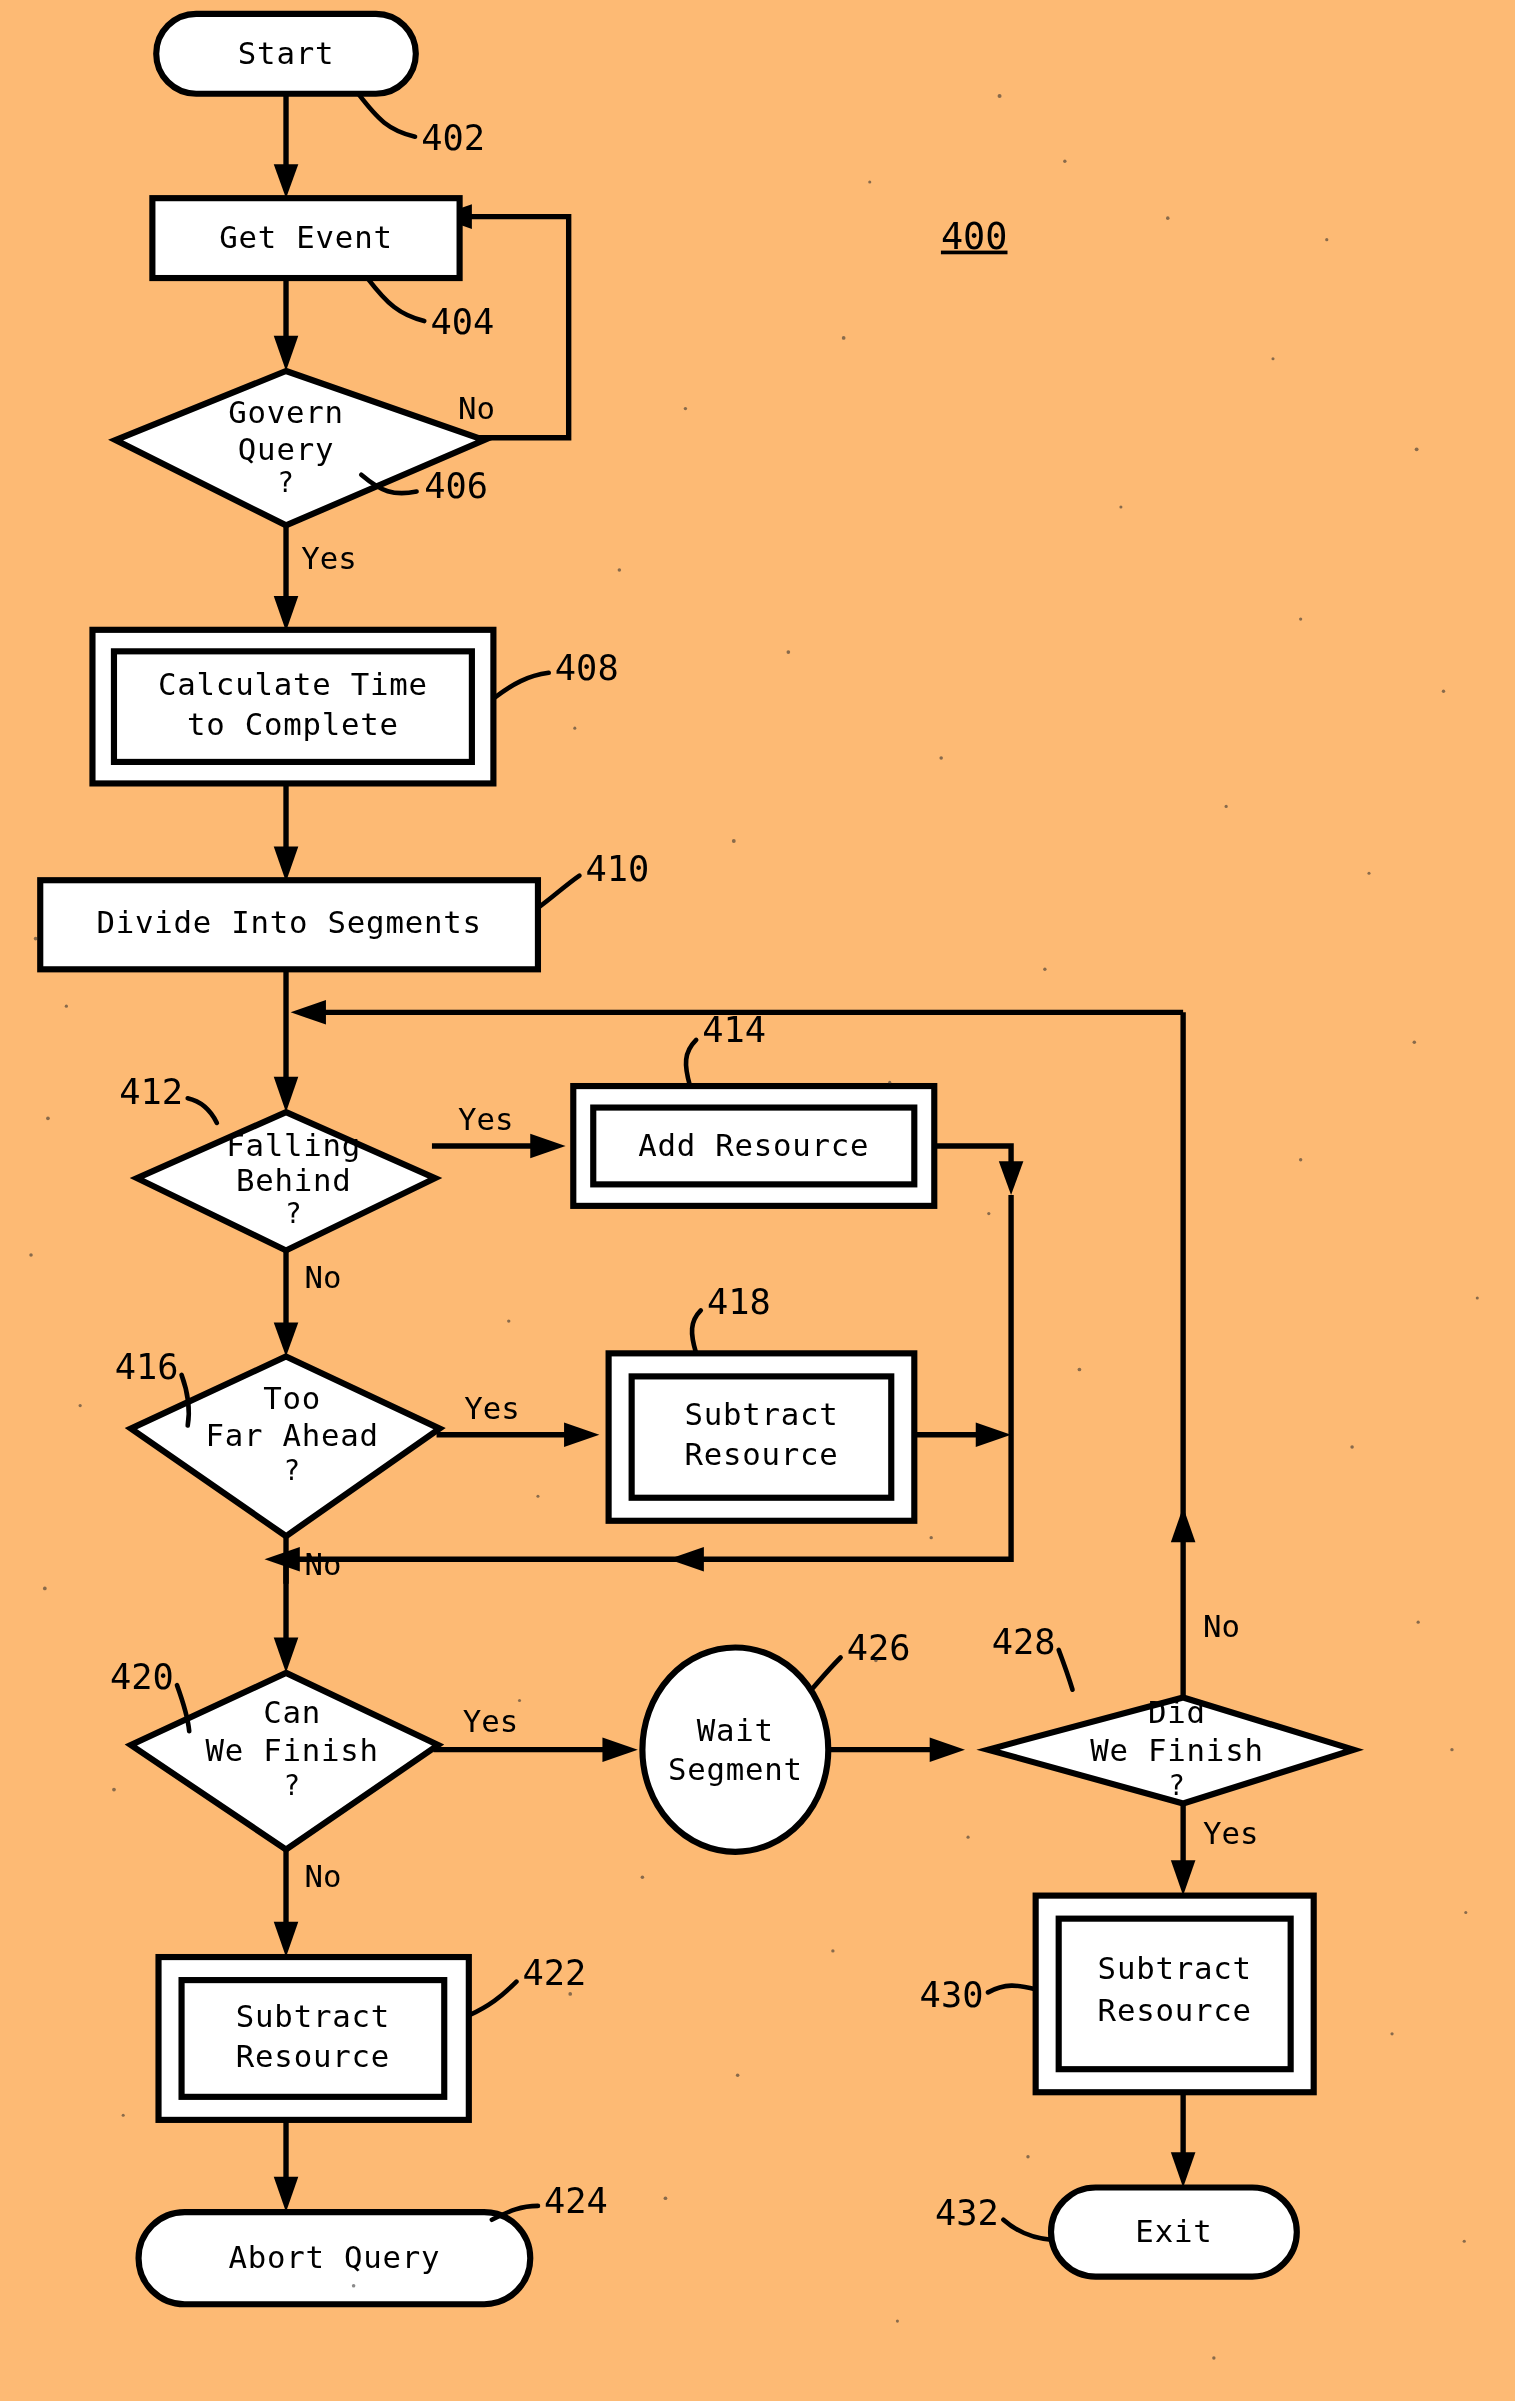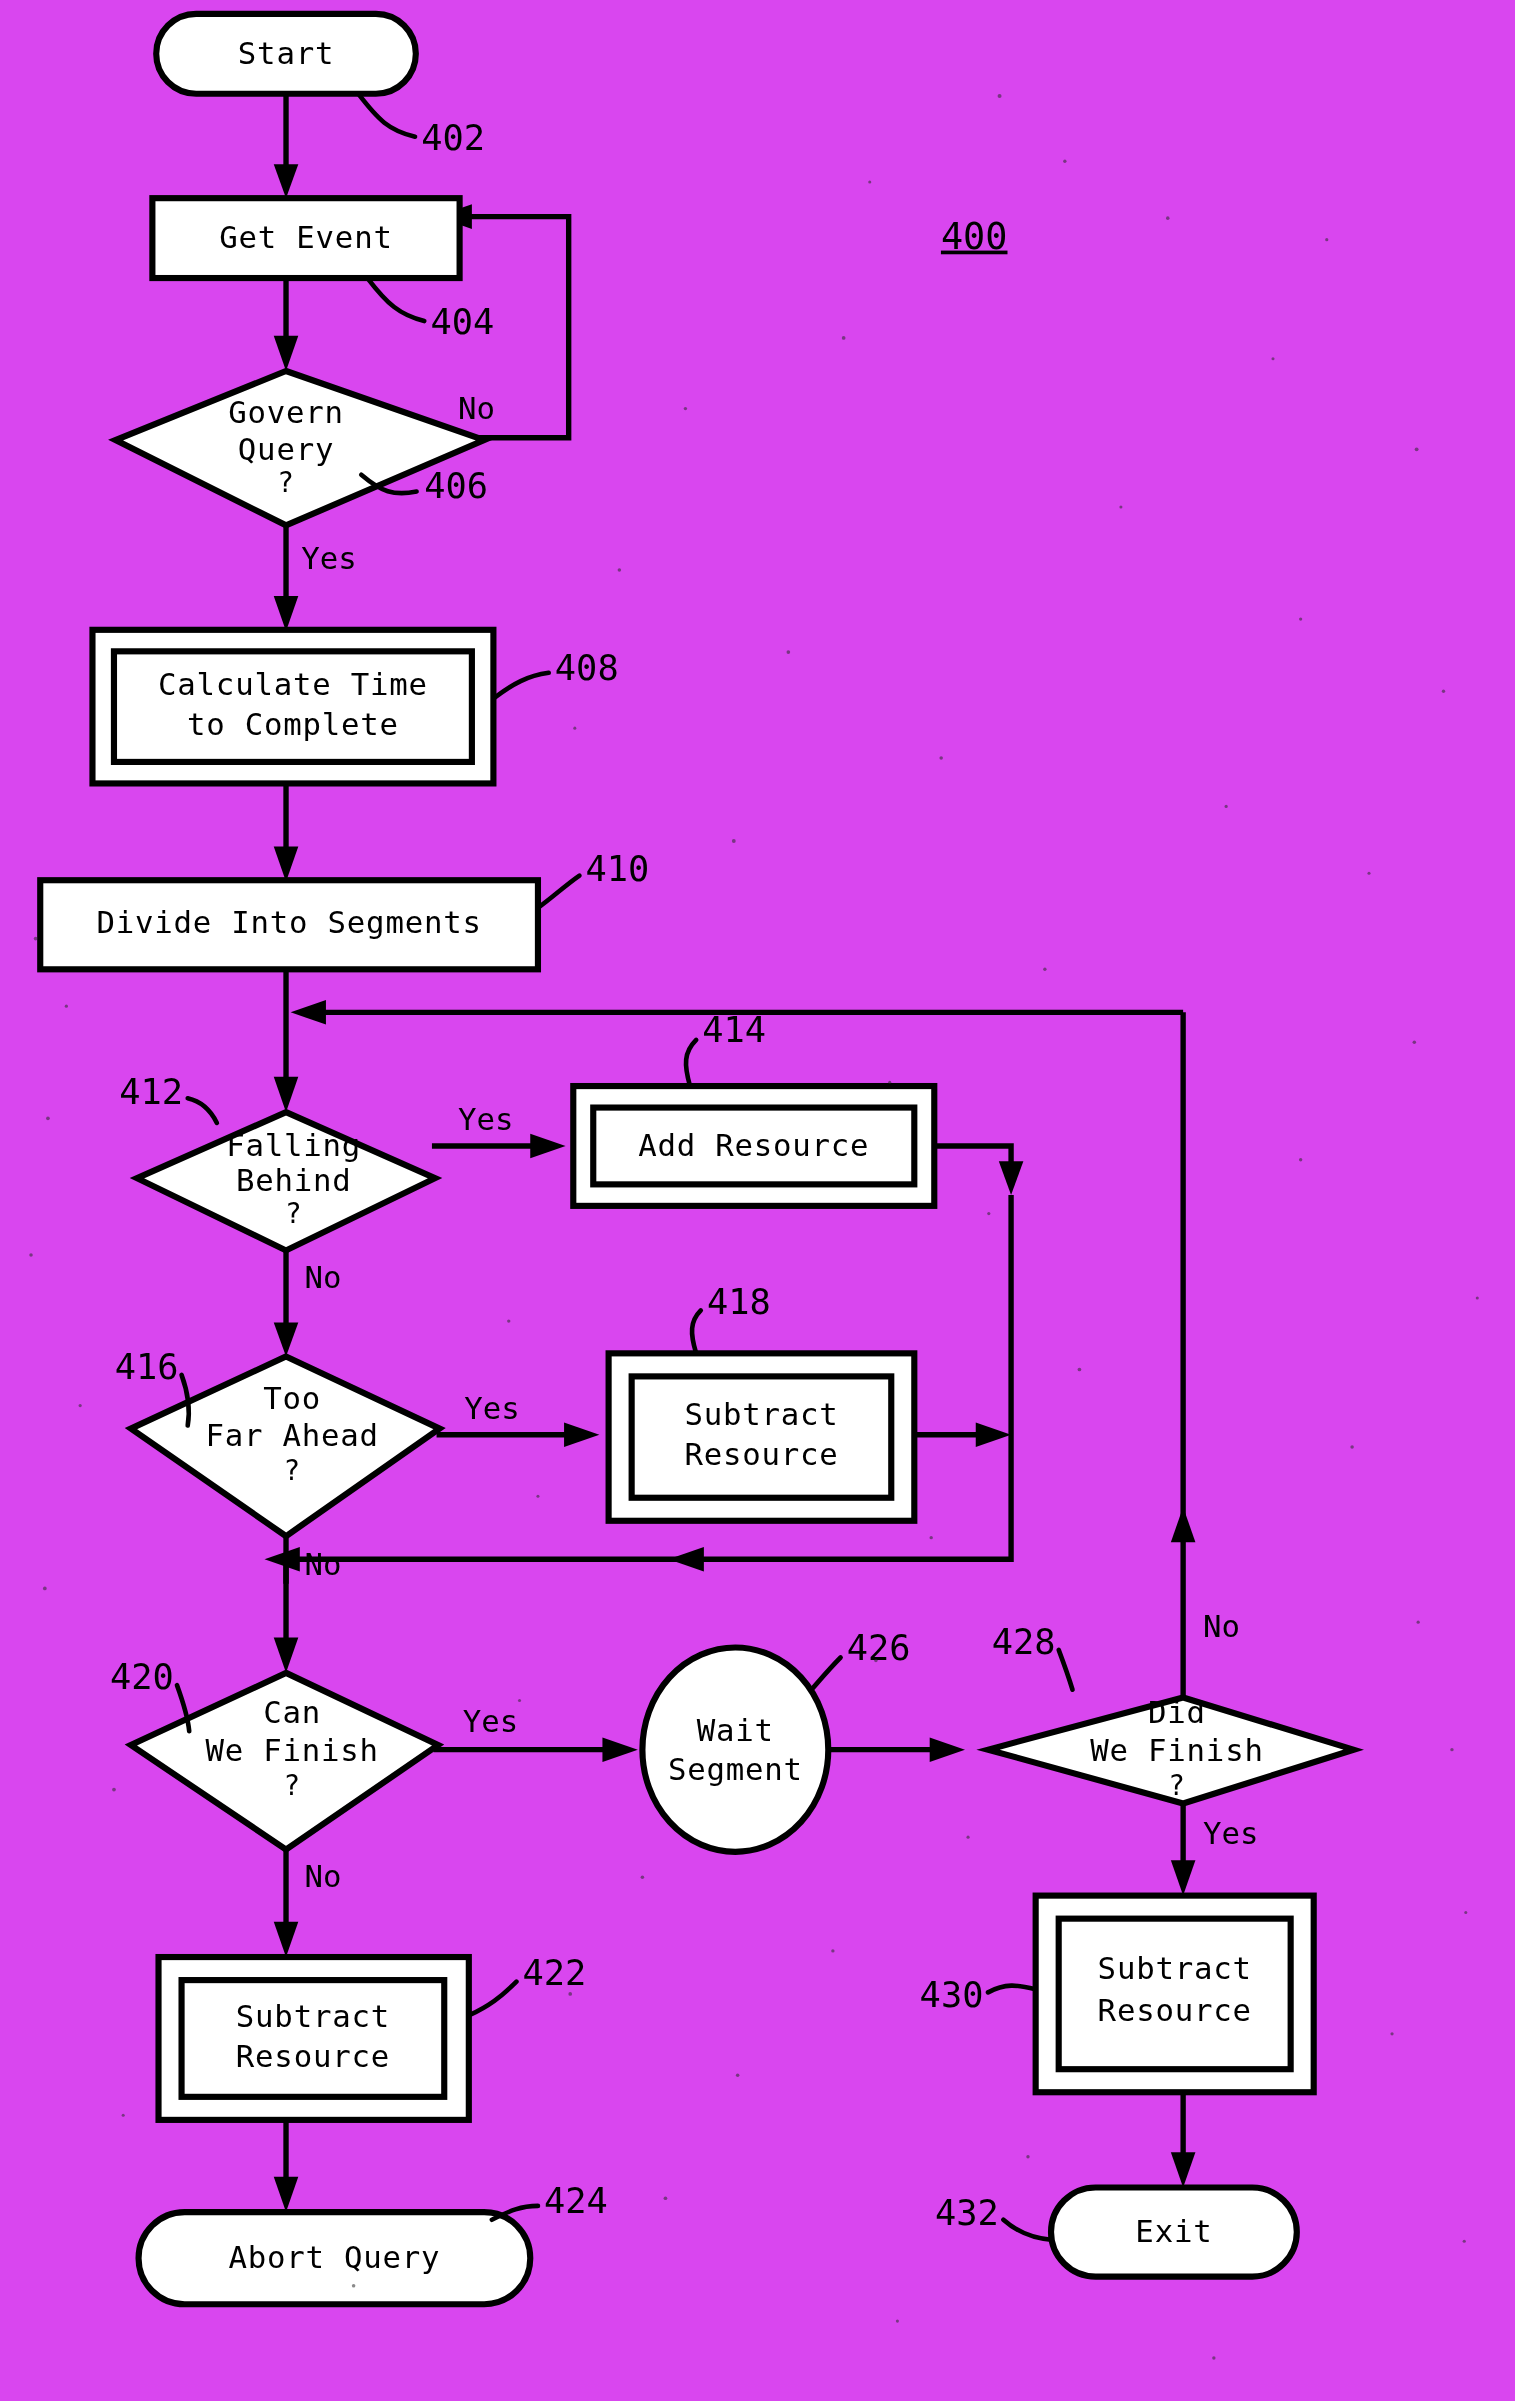--- a/index.html
+++ b/index.html
@@ -8,21 +8,21 @@
     padding: 0;
     background: #ffffff;
   }
   body {
     font-family: "DejaVu Sans Mono", monospace;
   }
   #figure-root {
     position: relative;
     width: 1516px;
     height: 2401px;
-    background: #d946ef;
+    background: #fdba74;
     overflow: hidden;
   }
   svg#flow {
     position: absolute;
     top: 0;
     left: 0;
     width: 1516px;
     height: 2401px;
   }
   .shape-stroke {

